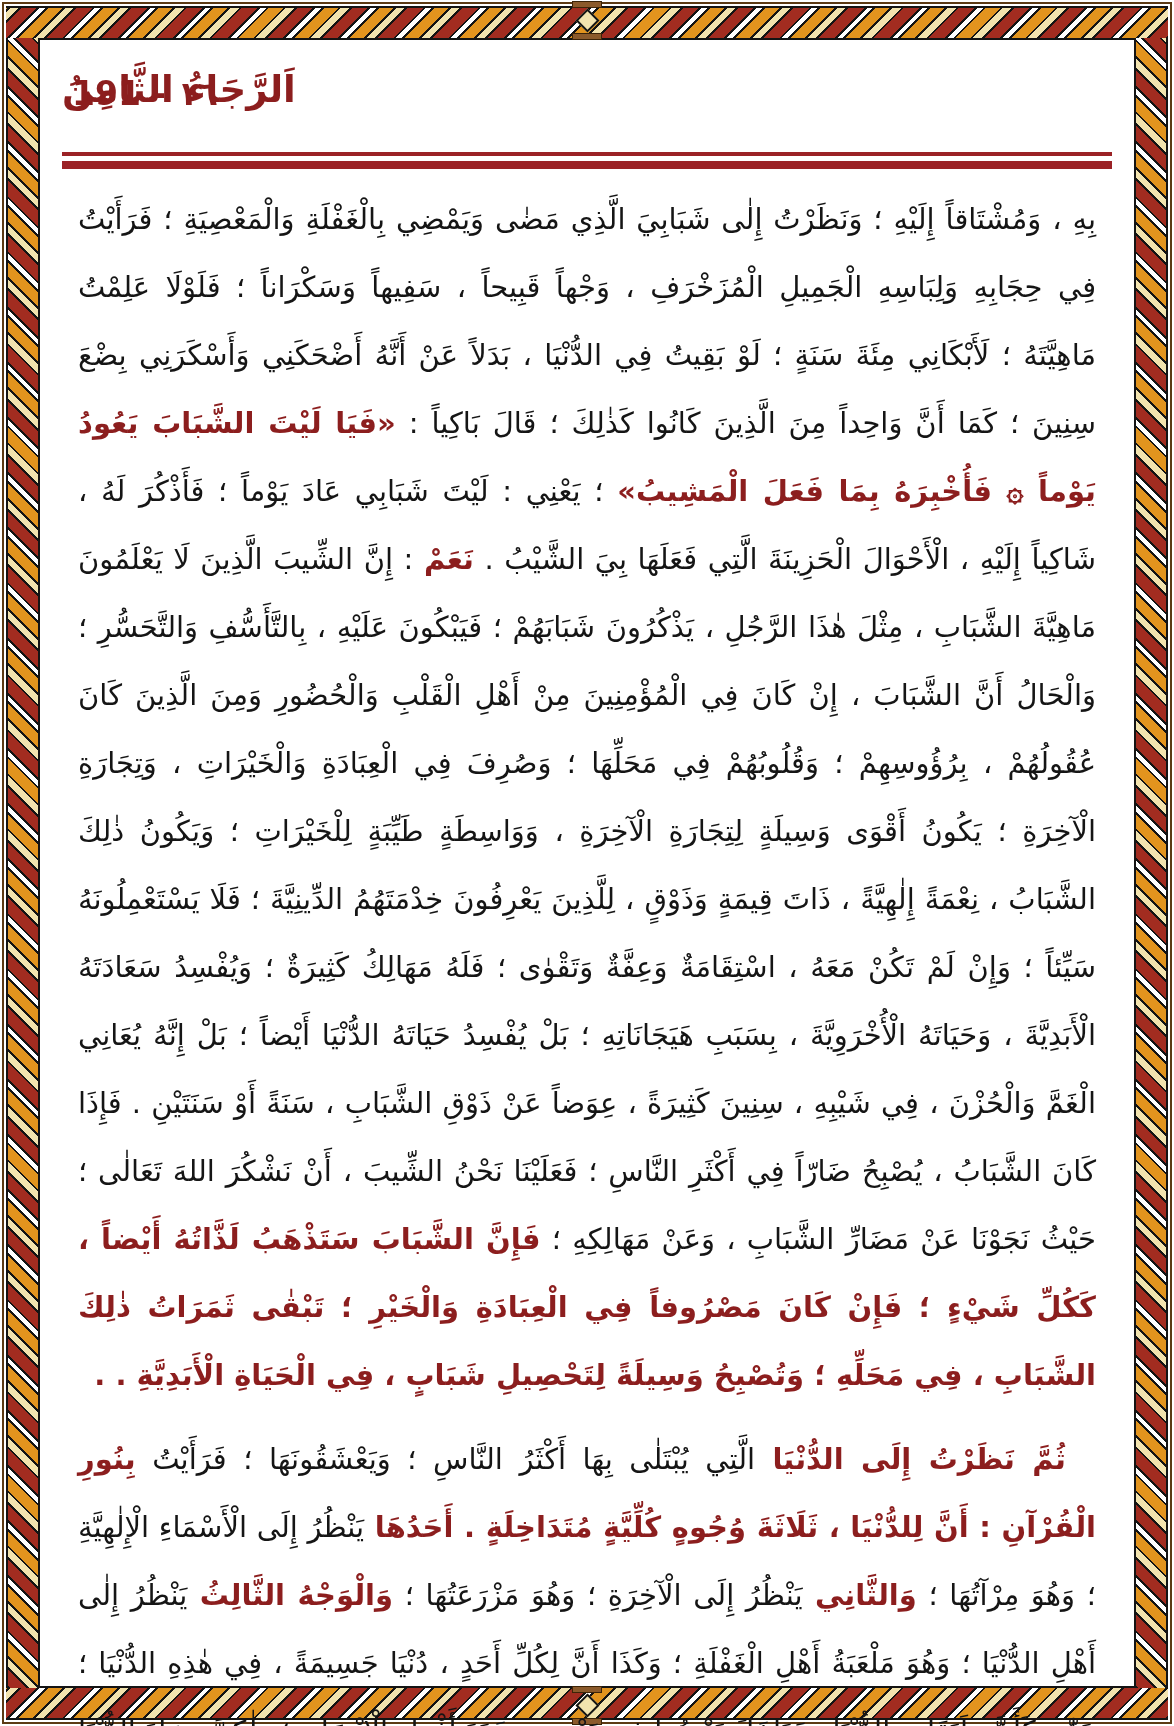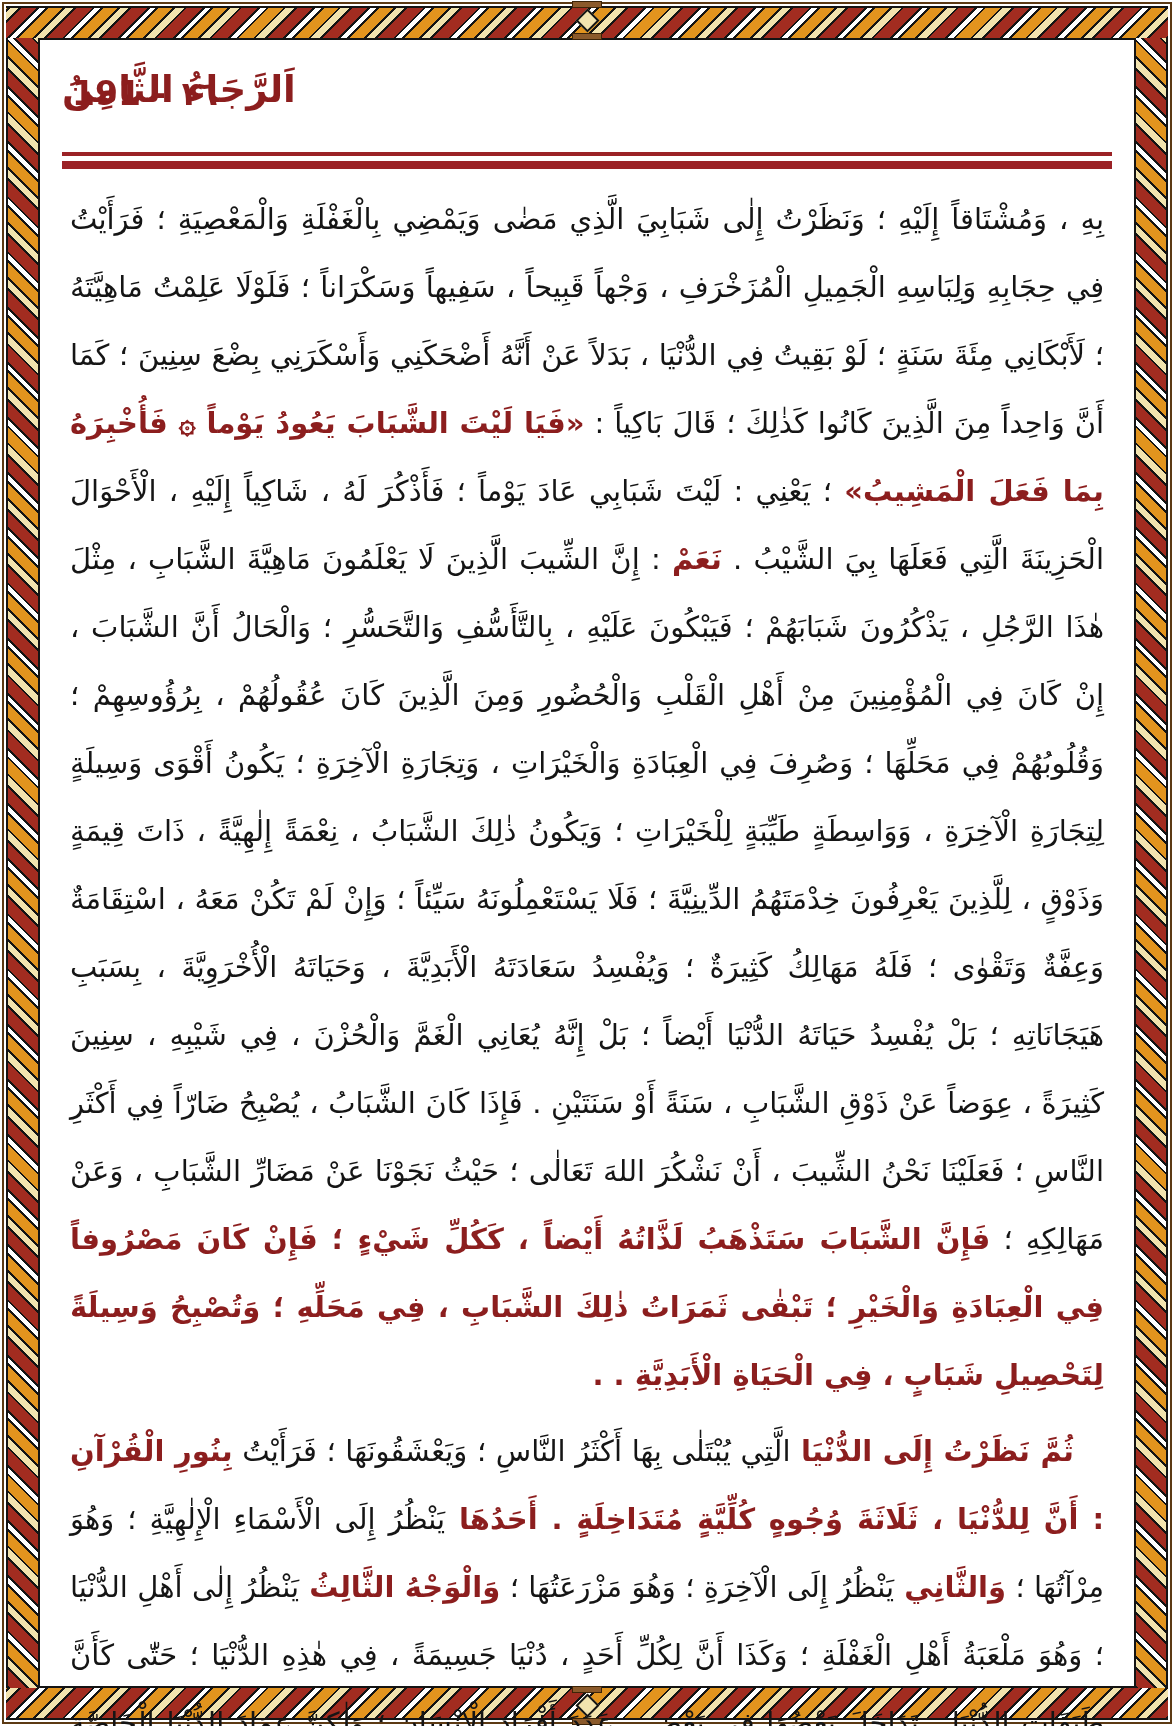--- a/index.html
+++ b/index.html
@@ -56,21 +56,21 @@
   }
   .rules{margin-top:14px;}
   .rule-thin{height:4px;background:var(--rule,#9b2226);}
   .rule-gap{height:5px;}
   .rule-thick{height:8px;background:var(--rule,#9b2226);}
 
   .body-text{
     direction:rtl;text-align:justify;margin-top:16px;
     font-size:29px;line-height:68px;color:var(--ink,#151515);
   }
-  .body-text p{margin:8px;}
+  .body-text p{margin:16px;}
   .body-text p.indent{text-indent:30px;}
   .run.red{color:var(--red,#8c1e1e);font-weight:bold;}
 </style>
 </head>
 <body>
 
 <div class="page">
 
   <div class="outer-line"></div>
   <div class="band h top"></div>

